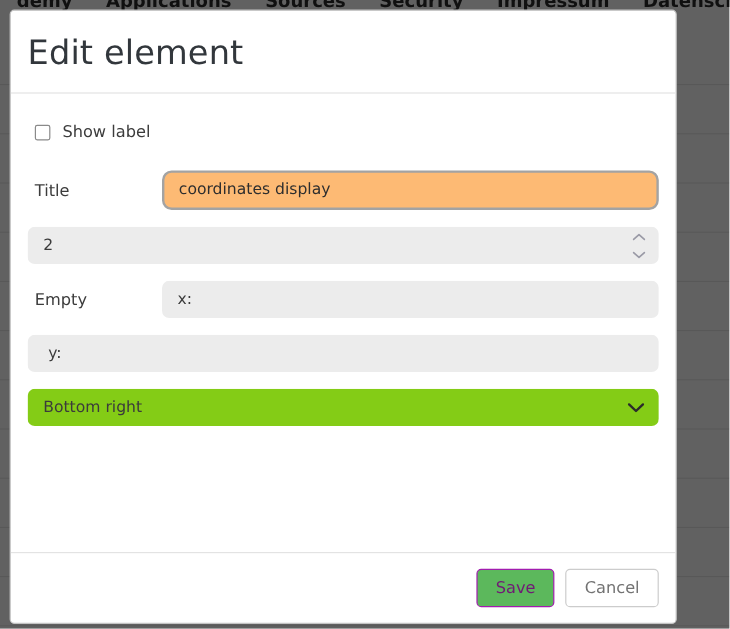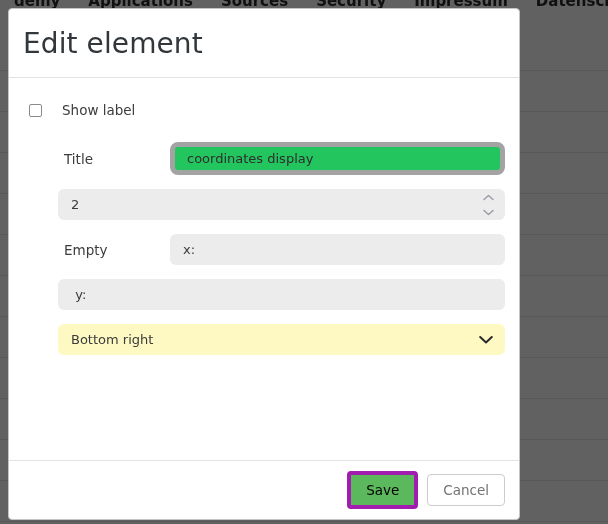--- a/index.html
+++ b/index.html
@@ -65,21 +65,21 @@
     position: absolute;
     inset: 0;
     background: rgba(0, 0, 0, 0.62);
   }
 
   
   #modal {
     position: absolute;
     left: 8px;
     top: 8px;
-    width: 512px;
+    width: 556px;
     height: 512px;
     background: #ffffff;
     border: 1px solid #c4c4c4;
     border-radius: 4px;
     box-sizing: border-box;
     display: flex;
     flex-direction: column;
     overflow: hidden;
   }
 
@@ -118,33 +118,32 @@
     width: 13px;
     height: 13px;
     border: 1px solid #8a8a8a;
     border-radius: 2px;
     background: #ffffff;
     box-sizing: border-box;
     display: inline-block;
     flex: 0 0 auto;
   }
   .cb-label {
-    margin-left: 20px;
+    margin-left: 10px;
     font-size: 13.5px;
     color: #3c3c3c;
     text-align: center;
   }
 
   
   .form-row {
     display: flex;
     align-items: center;
     margin-bottom: 14px;
     min-height: 30px;
-    margin-left: 35px;
   }
   .form-label {
     width: 112px;
     flex: 0 0 112px;
     padding-left: 6px;
     box-sizing: border-box;
     font-size: 13.5px;
     color: #3c3c3c;
     line-height: 16px;
   }
@@ -165,22 +164,22 @@
     background: #ececec;
     border: 1px solid transparent;
     border-radius: 6px;
     padding: 0 12px;
     font-family: "DejaVu Sans", "Liberation Sans", sans-serif;
     font-size: 13px;
     color: #3b3b3b;
     outline: none;
   }
   .txt.focused {
-    background: #22c55e;
-    border: 5px solid #a3a3a3;
+    background: #fdba74;
+    border: 2px solid #a3a3a3;
     border-radius: 8px;
     height: 33px;
     color: #2e2e2e;
   }
 
   
   .stepper {
     position: absolute;
     right: 10px;
     top: 50%;
@@ -193,21 +192,21 @@
     align-items: center;
     pointer-events: auto;
   }
   .stepper svg { display: block; }
 
   
   .sel {
     width: 100%;
     height: 31px;
     box-sizing: border-box;
-    background: #fef9c3;
+    background: #84cc16;
     border: 1px solid transparent;
     border-radius: 6px;
     padding: 0 30px 0 12px;
     font-family: "DejaVu Sans", "Liberation Sans", sans-serif;
     font-size: 13px;
     color: #3b3b3b;
     outline: none;
     appearance: none;
     -webkit-appearance: none;
     -moz-appearance: none;
@@ -235,22 +234,22 @@
   .btn {
     font-family: "DejaVu Sans", "Liberation Sans", sans-serif;
     font-size: 13.5px;
     border-radius: 4px;
     padding: 7px 15px;
     cursor: pointer;
     line-height: 16px;
   }
   .btn-save {
     background: #5cb85c;
-    border: 4px solid #a21caf;
-    color: #000000;
+    border: 1px solid #a21caf;
+    color: #701a75;
   }
   .btn-cancel {
     background: #ffffff;
     border: 1px solid #cccccc;
     color: #737373;
   }
 </style>
 </head>
 <body>
 

